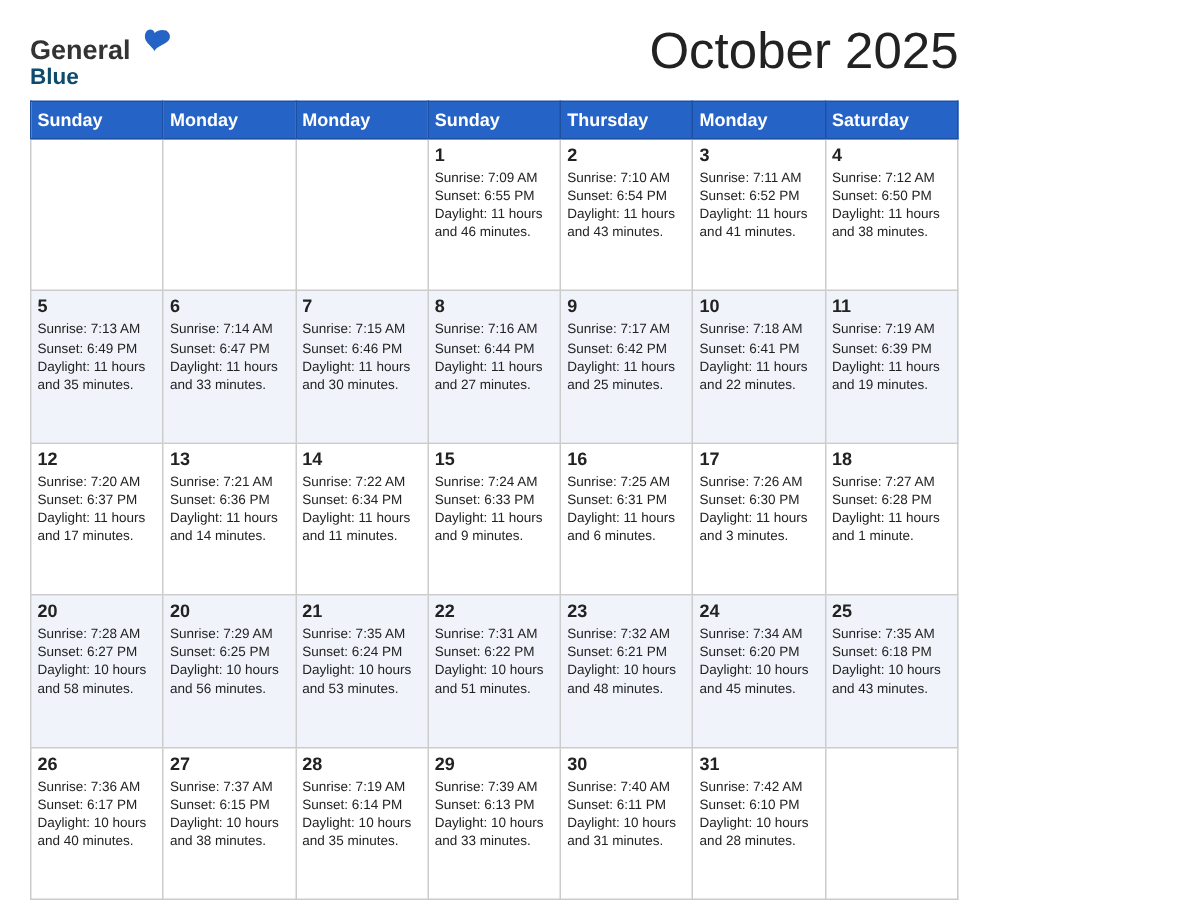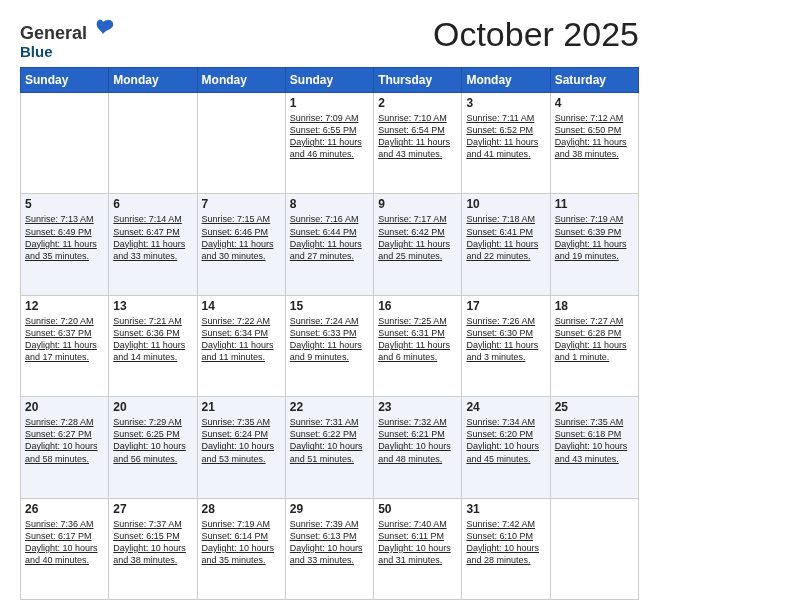--- a/index.html
+++ b/index.html
@@ -86,21 +86,20 @@
     }
     .cell-day {
       font-size: 12px;
       font-weight: bold;
       margin-bottom: 2px;
     }
     .cell-info {
       font-size: 9px;
       line-height: 1.35;
       color: #222;
-      text-decoration: underline;
     }
     .empty-cell {
       background: #f9f9f9;
     }
     tr:nth-child(odd) td {
       background: #fff;
     }
     tr:nth-child(even) td {
       background: #f0f4fa;
     }
@@ -355,21 +354,21 @@
 and 35 minutes.</div>
           </td>
           <td>
             <div class="cell-day">29</div>
             <div class="cell-info">Sunrise: 7:39 AM
 Sunset: 6:13 PM
 Daylight: 10 hours
 and 33 minutes.</div>
           </td>
           <td>
-            <div class="cell-day">50</div>
+            <div class="cell-day">30</div>
             <div class="cell-info">Sunrise: 7:40 AM
 Sunset: 6:11 PM
 Daylight: 10 hours
 and 31 minutes.</div>
           </td>
           <td>
             <div class="cell-day">31</div>
             <div class="cell-info">Sunrise: 7:42 AM
 Sunset: 6:10 PM
 Daylight: 10 hours

